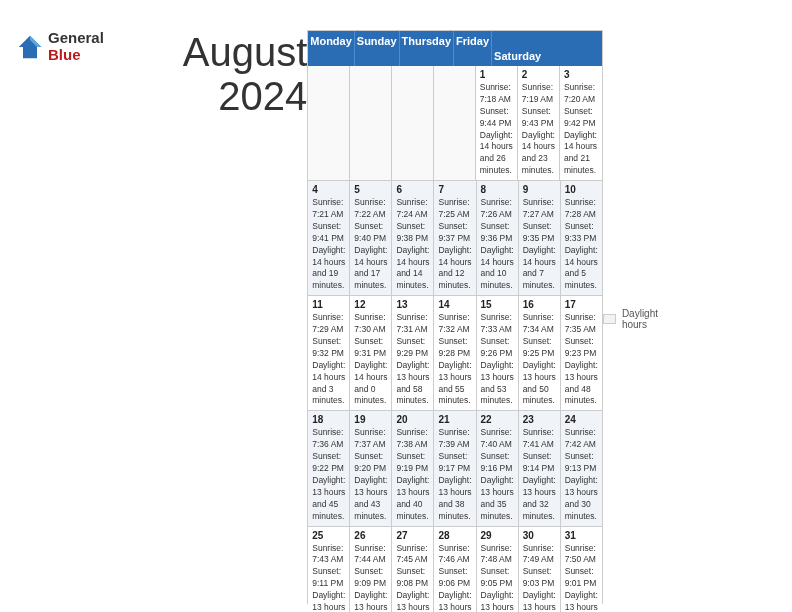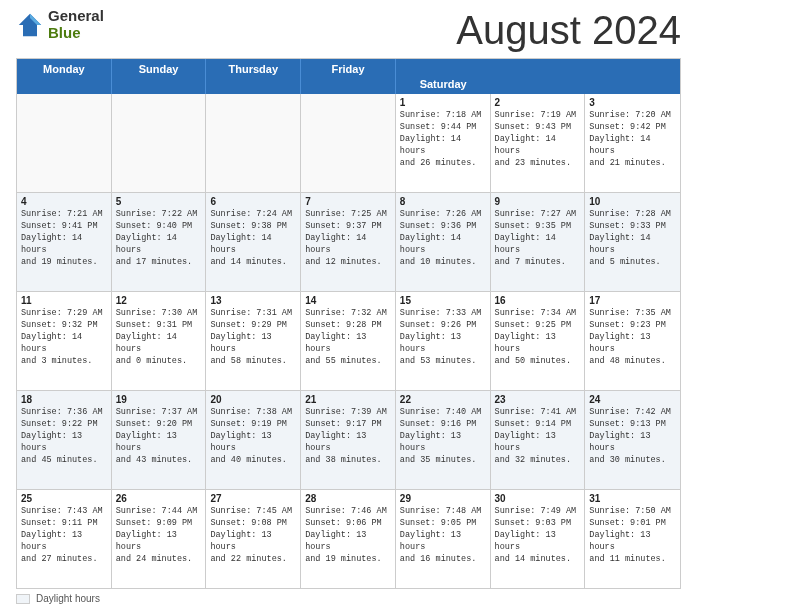--- a/index.html
+++ b/index.html
@@ -6,23 +6,22 @@
     body {
       font-family: Arial, sans-serif;
       background: #fff;
       width: 792px;
       height: 612px;
       overflow: hidden;
     }
     .page {
       width: 697px;
       height: 612px;
-      padding: 8px 16px 8px 16px;
-      display: flex;
-      flex-direction: column;
+      padding: 30px 16px 8px 16px;
+      display: flex;
     }
     .header {
       display: flex;
       justify-content: space-between;
       align-items: flex-start;
       margin-bottom: 6px;
     }
     .logo {
       display: flex;
       align-items: center;
@@ -34,21 +33,21 @@
       line-height: 1.1;
     }
     .logo-general {
       font-size: 15px;
       font-weight: bold;
       color: #333;
     }
     .logo-blue {
       font-size: 15px;
       font-weight: bold;
-      color: #4d7c0f;
+      color: #b91c1c;
     }
     .logo-icon {
       width: 28px;
       height: 28px;
     }
     .title-block {
       text-align: right;
     }
     .main-title {
       font-size: 40px;
@@ -105,21 +104,20 @@
     .cal-cell.alt-row { background: #f0f4f8; }
     .day-num {
       font-weight: bold;
       font-size: 10px;
       margin-bottom: 2px;
       color: #222;
     }
     .day-info {
       color: #333;
       line-height: 1.4;
-      font-family: Liberation Mono, monospace;
     }
     .legend {
       display: flex;
       align-items: center;
       gap: 6px;
       margin-top: 4px;
       font-size: 10px;
       color: #555;
     }
     .legend-box {

